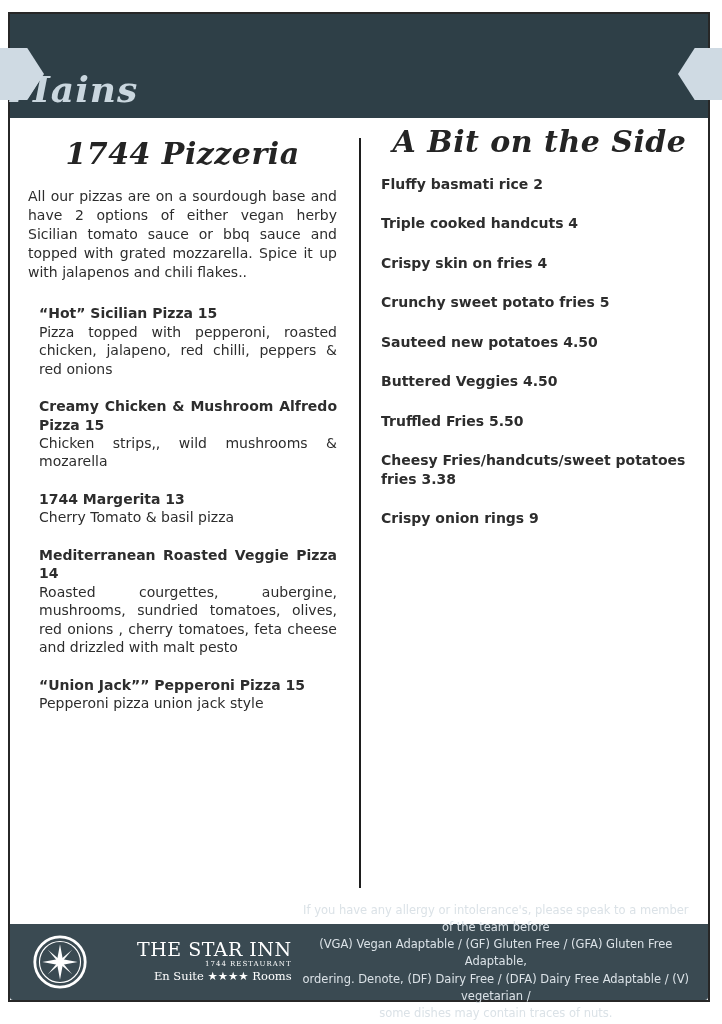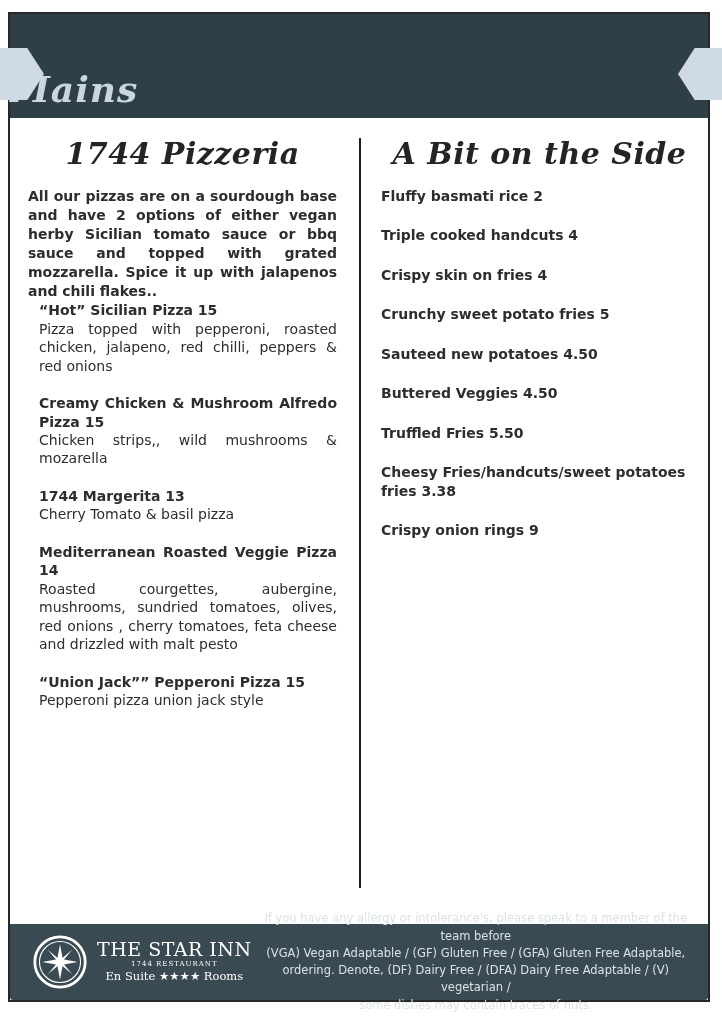--- a/index.html
+++ b/index.html
@@ -62,35 +62,36 @@
   .divider {
     position: absolute;
     left: 50%;
     top: 20px;
     width: 2px;
     height: 750px;
     background: #1e1e1e;
   }
   .col { width: 50%; box-sizing: border-box; }
   .col-left  { padding: 14px 22px 0 18px; text-align: justify; }
-  .col-right { padding: 14px 10px 0 22px; }
+  .col-right { padding: 2px 10px 0 22px; }
   .col-title {
     text-align: center;
     font-family: "DejaVu Serif", serif;
     font-style: italic;
     font-weight: bold;
     font-size: 30px;
     color: #242424;
     margin: 4px 0 16px 0;
     letter-spacing: 0.5px;
   }
   .intro {
-    font-weight: bold;
+    font-weight: normal;
     font-size: 14px;
     line-height: 1.36;
+    margin-bottom: 22px;
   }
   .menu-item { margin-bottom: 19px; margin-left: 11px; }
   .item-name {
     font-weight: bold;
     font-size: 14px;
     line-height: 1.32;
   }
   .item-desc {
     font-size: 14px;
     line-height: 1.32;
@@ -115,21 +116,21 @@
     border-radius: 0 0 3px 3px;
   }
   .logo {
     display: flex;
     align-items: center;
     gap: 9px;
     color: #ffffff;
     flex: 0 0 auto;
   }
   .logo-icon { width: 56px; height: 56px; }
-  .logo-text { display: flex; flex-direction: column; align-items: center; }
+  .logo-text { display: flex; flex-direction: column; align-items: flex-end; margin-left: 40px; }
   .logo-name {
     font-family: "DejaVu Serif", serif;
     font-size: 19px;
     letter-spacing: 0.5px;
     line-height: 1.05;
     white-space: nowrap;
   }
   .logo-sub {
     font-family: "DejaVu Serif", serif;
     font-size: 7px;

